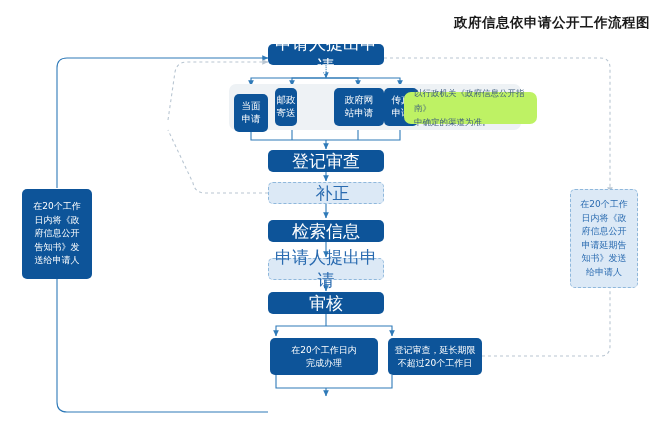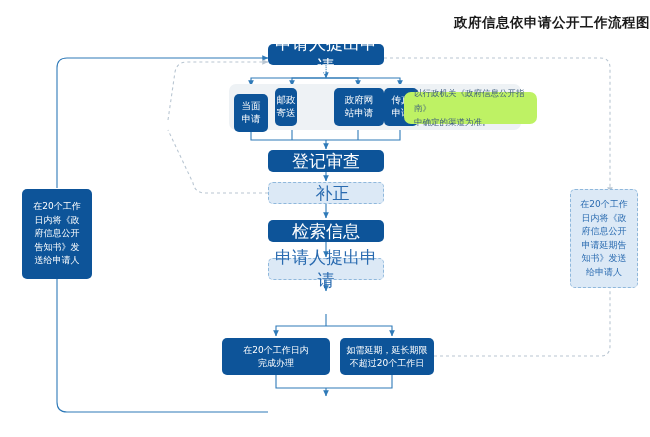--- a/index.html
+++ b/index.html
@@ -66,21 +66,21 @@
     top: 14px;
     left: 0;
     text-align: right;
     font-size: 13.5px;
     font-weight: bold;
     color: #1a1a1a;
     letter-spacing: 0.5px;
   }
   .n-title { font-size: 17px; }
   .n-method { font-size: 9.5px; }
-  .n-small { font-size: 9px; }
+  .n-small { font-size: 9px; margin-left: 48px; }
   .n-side { font-size: 9px; line-height: 1.5; padding: 0 7px; }
   .n-note { font-size: 8.5px; line-height: 1.7; }
 </style>
 </head>
 <body>
 
 <div id="canvas">
 
   <div class="title">政府信息依申请公开工作流程图</div>
 
@@ -159,25 +159,26 @@
 中确定的渠道为准。</div>
 
   <div class="node dark n-title" style="left:268px; top:150px; width:116px; height:22px;">登记审查</div>
 
   <div class="node light n-title" style="left:268px; top:182px; width:116px; height:22px;padding-left:13px;">补正</div>
 
   <div class="node dark n-title" style="left:268px; top:220px; width:116px; height:22px;">检索信息</div>
 
   <div class="node light n-title" style="left:268px; top:258px; width:116px; height:22px;">申请人提出申请</div>
 
+  <div class="node dark n-title" style="left:268px; top:292px; width:116px; height:22px;">审核</div>
 
   <div class="node dark n-small" style="left:222px; top:338px; width:108px; height:37px;">在20个工作日内
 完成办理</div>
 
-  <div class="node dark n-small" style="left:340px; top:338px; width:94px; height:37px;">如需延期，延长期限
+  <div class="node dark n-small" style="left:340px; top:338px; width:94px; height:37px;">登记审查，延长期限
 不超过20个工作日</div>
 
   <div class="node dark n-title" style="left:268px; top:398px; width:116px; height:22px;margin-top:47px;">作出答复</div>
 
 
   <div class="node dark n-side" style="left:22px; top:189px; width:70px; height:90px;">在20个工作
 日内将《政
 府信息公开
 告知书》发
 送给申请人</div>

